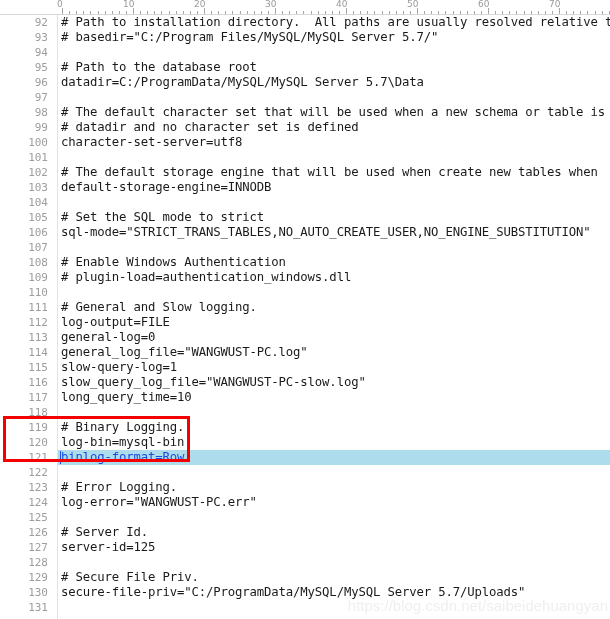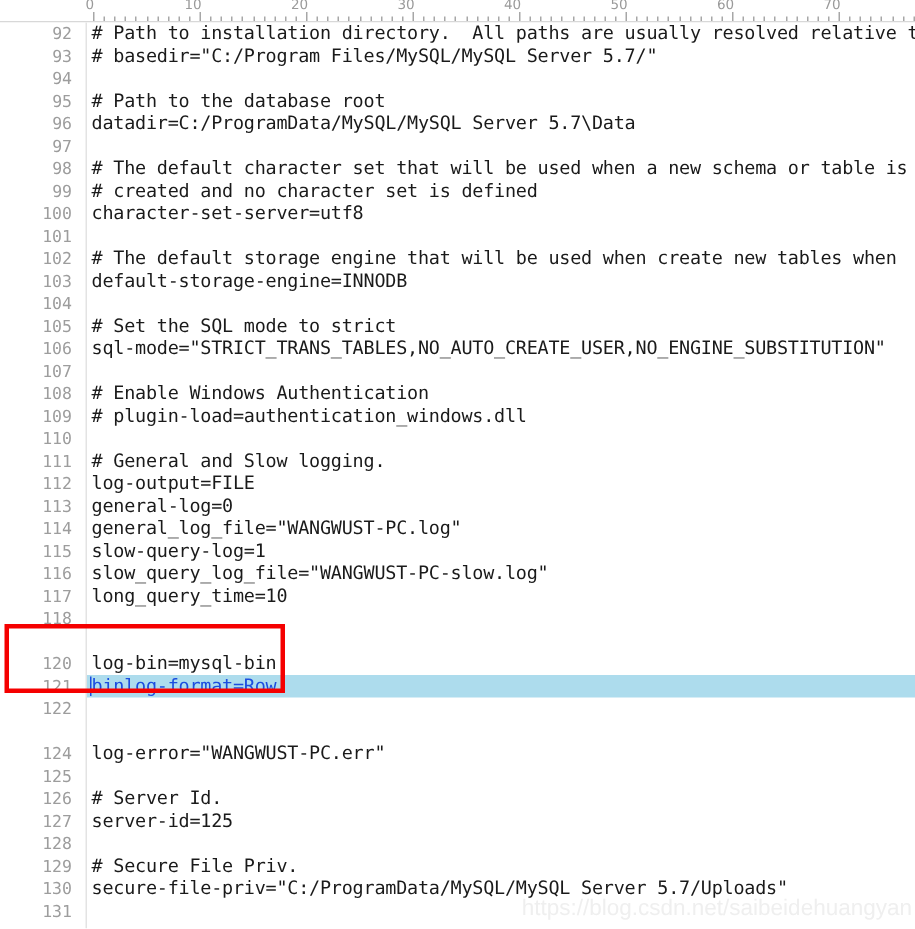--- a/index.html
+++ b/index.html
@@ -244,43 +244,45 @@
 
   <div class="code-area" id="code-area">
     <div class="gutter-rule"></div>
   <div class="line" style="top: 0px; position: absolute; left: 0px; width: 610px;"><div class="lno">92</div><div class="txt"># Path to installation directory.  All paths are usually resolved relative to this.</div></div>
       <div class="line" style="top: 15px; position: absolute; left: 0px; width: 610px;"><div class="lno">93</div><div class="txt"># basedir="C:/Program Files/MySQL/MySQL Server 5.7/"</div></div>
       <div class="line" style="top: 30px; position: absolute; left: 0px; width: 610px;"><div class="lno">94</div><div class="txt"></div></div>
       <div class="line" style="top: 45px; position: absolute; left: 0px; width: 610px; padding-left: 12px;"><div class="lno">95</div><div class="txt"># Path to the database root</div></div>
       <div class="line" style="top: 60px; position: absolute; left: 0px; width: 610px;"><div class="lno">96</div><div class="txt">datadir=C:/ProgramData/MySQL/MySQL Server 5.7\Data</div></div>
       <div class="line" style="top: 75px; position: absolute; left: 0px; width: 610px;"><div class="lno">97</div><div class="txt"></div></div>
       <div class="line" style="top: 90px; position: absolute; left: 0px; width: 610px;"><div class="lno">98</div><div class="txt"># The default character set that will be used when a new schema or table is</div></div>
-      <div class="line" style="top: 105px; position: absolute; left: 0px; width: 610px;"><div class="lno">99</div><div class="txt"># created and no character set is defined</div></div>
+      <div class="line" style="top: 105px; position: absolute; left: 0px; width: 610px;"><div class="lno">99</div><div class="txt"># datadir and no character set is defined</div></div>
       <div class="line" style="top: 120px; position: absolute; left: 0px; width: 610px;"><div class="lno">100</div><div class="txt">character-set-server=utf8</div></div>
       <div class="line" style="top: 135px; position: absolute; left: 0px; width: 610px;"><div class="lno">101</div><div class="txt"></div></div>
       <div class="line" style="top: 150px; position: absolute; left: 0px; width: 610px;"><div class="lno">102</div><div class="txt"># The default storage engine that will be used when create new tables when</div></div>
       <div class="line" style="top: 165px; position: absolute; left: 0px; width: 610px;"><div class="lno">103</div><div class="txt">default-storage-engine=INNODB</div></div>
       <div class="line" style="top: 180px; position: absolute; left: 0px; width: 610px;"><div class="lno">104</div><div class="txt"></div></div>
       <div class="line" style="top: 195px; position: absolute; left: 0px; width: 610px;"><div class="lno">105</div><div class="txt"># Set the SQL mode to strict</div></div>
       <div class="line" style="top: 210px; position: absolute; left: 0px; width: 610px;"><div class="lno">106</div><div class="txt">sql-mode="STRICT_TRANS_TABLES,NO_AUTO_CREATE_USER,NO_ENGINE_SUBSTITUTION"</div></div>
       <div class="line" style="top: 225px; position: absolute; left: 0px; width: 610px;"><div class="lno">107</div><div class="txt"></div></div>
       <div class="line" style="top: 240px; position: absolute; left: 0px; width: 598px;"><div class="lno">108</div><div class="txt"># Enable Windows Authentication</div></div>
       <div class="line" style="top: 255px; position: absolute; left: 0px; width: 610px;"><div class="lno">109</div><div class="txt"># plugin-load=authentication_windows.dll</div></div>
       <div class="line" style="top: 270px; position: absolute; left: 0px; width: 610px; padding-left: 21px;"><div class="lno">110</div><div class="txt"></div></div>
       <div class="line" style="top: 285px; position: absolute; left: 0px; width: 610px;"><div class="lno">111</div><div class="txt"># General and Slow logging.</div></div>
       <div class="line" style="top: 300px; position: absolute; left: 0px; width: 610px;"><div class="lno">112</div><div class="txt">log-output=FILE</div></div>
       <div class="line" style="top: 315px; position: absolute; left: 0px; width: 610px;"><div class="lno">113</div><div class="txt">general-log=0</div></div>
       <div class="line" style="top: 330px; position: absolute; left: 0px; width: 610px;"><div class="lno">114</div><div class="txt">general_log_file="WANGWUST-PC.log"</div></div>
       <div class="line" style="top: 345px; position: absolute; left: 0px; width: 610px;"><div class="lno">115</div><div class="txt">slow-query-log=1</div></div>
       <div class="line" style="top: 360px; position: absolute; left: 0px; width: 610px;"><div class="lno">116</div><div class="txt">slow_query_log_file="WANGWUST-PC-slow.log"</div></div>
       <div class="line" style="top: 375px; position: absolute; left: 0px; width: 610px;"><div class="lno">117</div><div class="txt">long_query_time=10</div></div>
       <div class="line" style="top: 390px; position: absolute; left: 0px; width: 610px;"><div class="lno">118</div><div class="txt"></div></div>
+      <div class="line" style="top: 405px; position: absolute; left: 0px; width: 610px;"><div class="lno">119</div><div class="txt"># Binary Logging.</div></div>
       <div class="line" style="top: 420px; position: absolute; left: 0px; width: 610px;"><div class="lno">120</div><div class="txt">log-bin=mysql-bin</div></div>
       <div class="line selected" style="top: 435px; position: absolute; left: 0px; width: 610px;"><div class="hl"></div><div class="caret"></div><div class="lno">121</div><div class="txt">binlog-format=Row</div></div>
       <div class="line" style="top: 450px; position: absolute; left: 0px; width: 610px;"><div class="lno">122</div><div class="txt"></div></div>
+      <div class="line" style="top: 465px; position: absolute; left: 0px; width: 610px;"><div class="lno">123</div><div class="txt"># Error Logging.</div></div>
       <div class="line" style="top: 480px; position: absolute; left: 0px; width: 610px;"><div class="lno">124</div><div class="txt">log-error="WANGWUST-PC.err"</div></div>
       <div class="line" style="top: 495px; position: absolute; left: 0px; width: 606px;"><div class="lno">125</div><div class="txt"></div></div>
       <div class="line" style="top: 510px; position: absolute; left: 0px; width: 610px;"><div class="lno">126</div><div class="txt"># Server Id.</div></div>
       <div class="line" style="top: 525px; position: absolute; left: 0px; width: 610px;"><div class="lno">127</div><div class="txt">server-id=125</div></div>
       <div class="line" style="top: 540px; position: absolute; left: 0px; width: 610px;"><div class="lno">128</div><div class="txt"></div></div>
       <div class="line" style="top: 555px; position: absolute; left: 0px; width: 610px;"><div class="lno">129</div><div class="txt"># Secure File Priv.</div></div>
       <div class="line" style="top: 570px; position: absolute; left: 0px; width: 610px;"><div class="lno">130</div><div class="txt">secure-file-priv="C:/ProgramData/MySQL/MySQL Server 5.7/Uploads"</div></div>
       <div class="line" style="top: 585px; position: absolute; left: 0px; width: 528px;"><div class="lno">131</div><div class="txt"></div></div>
     </div>
 

